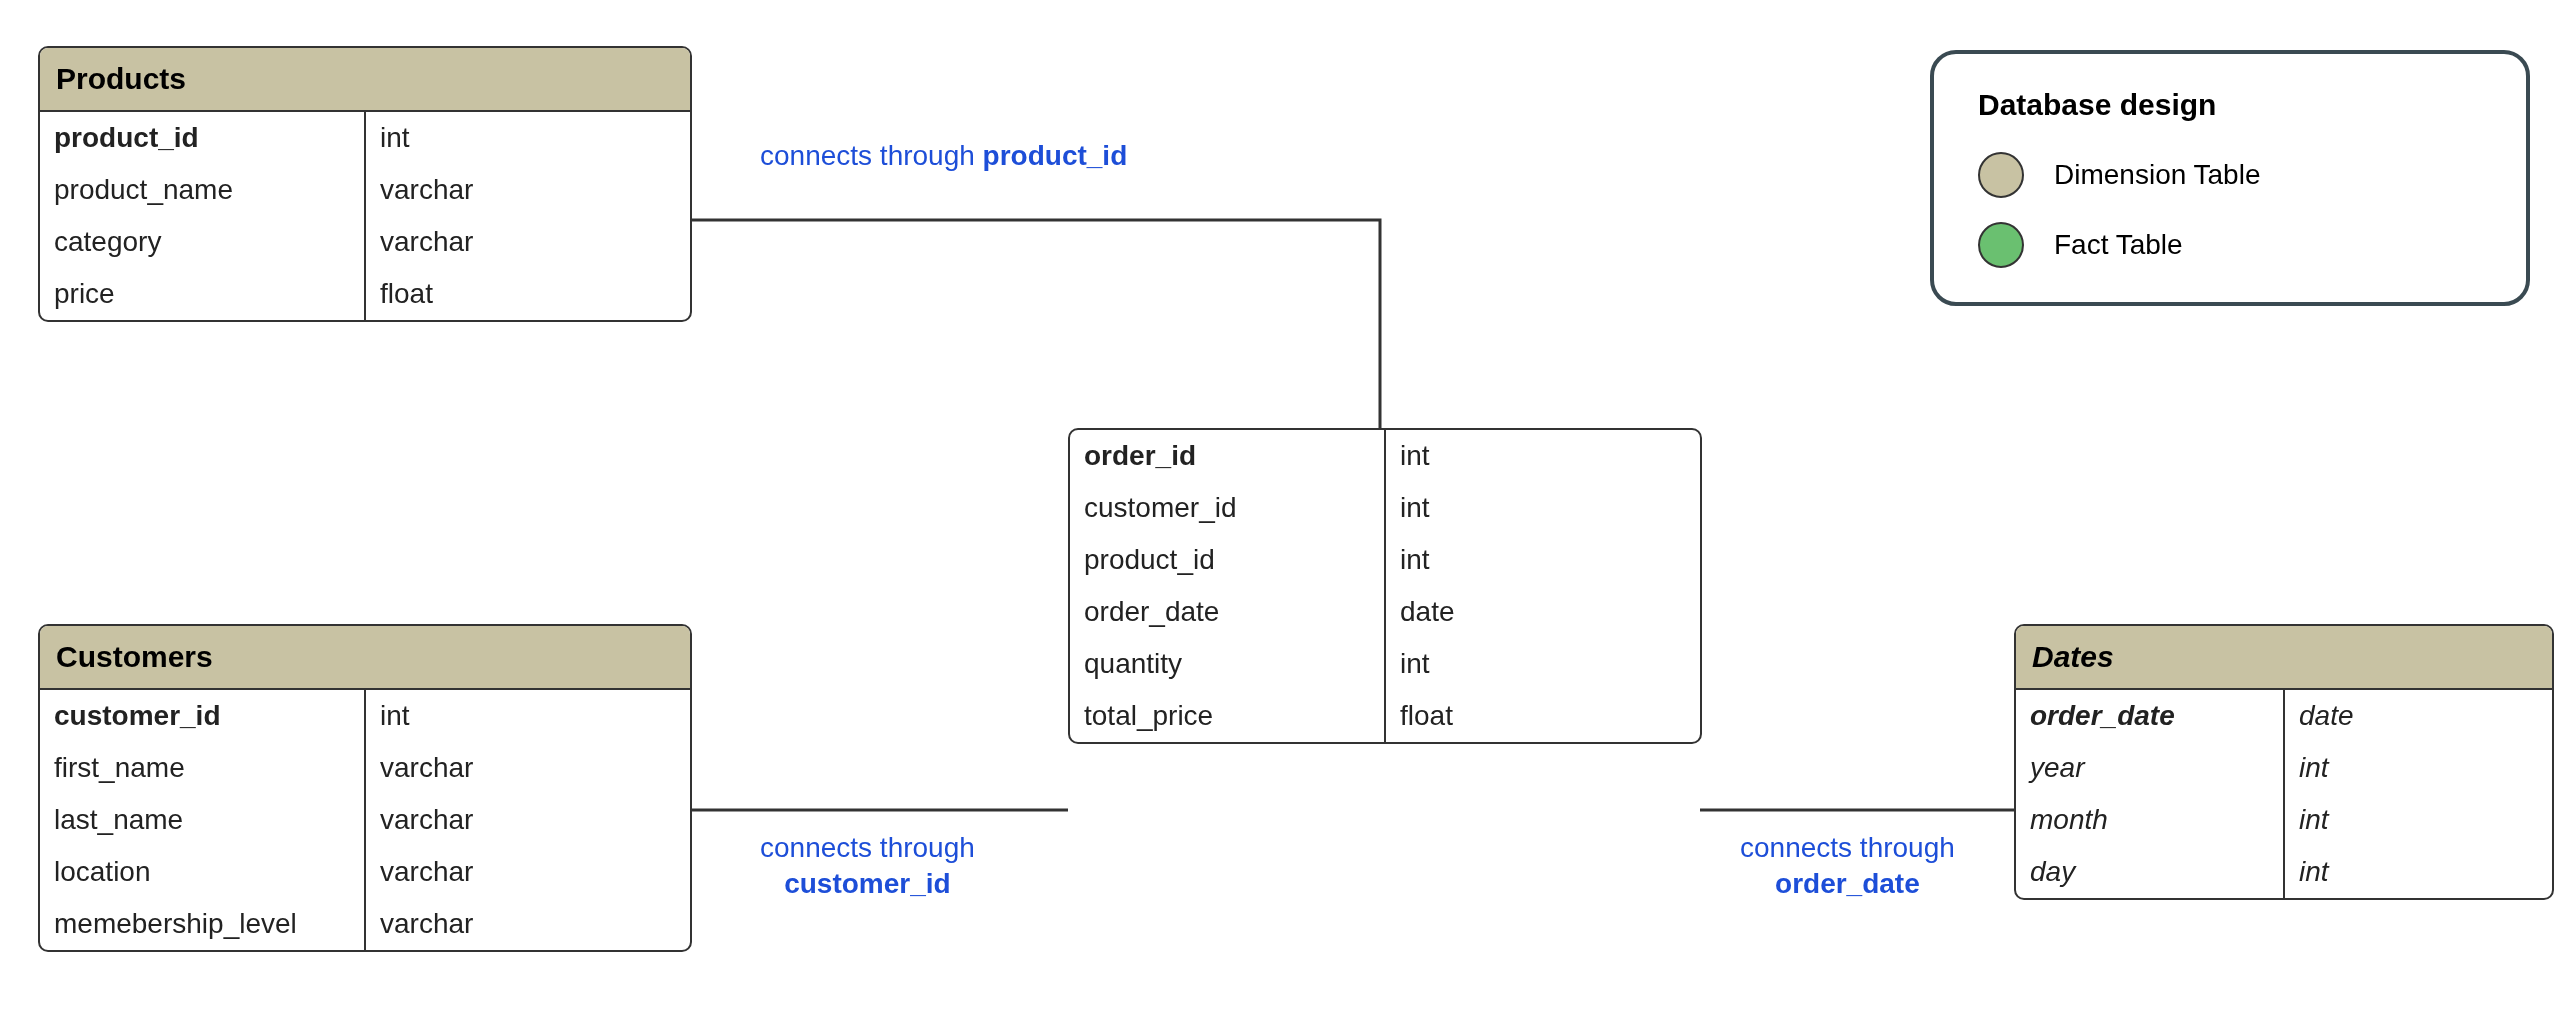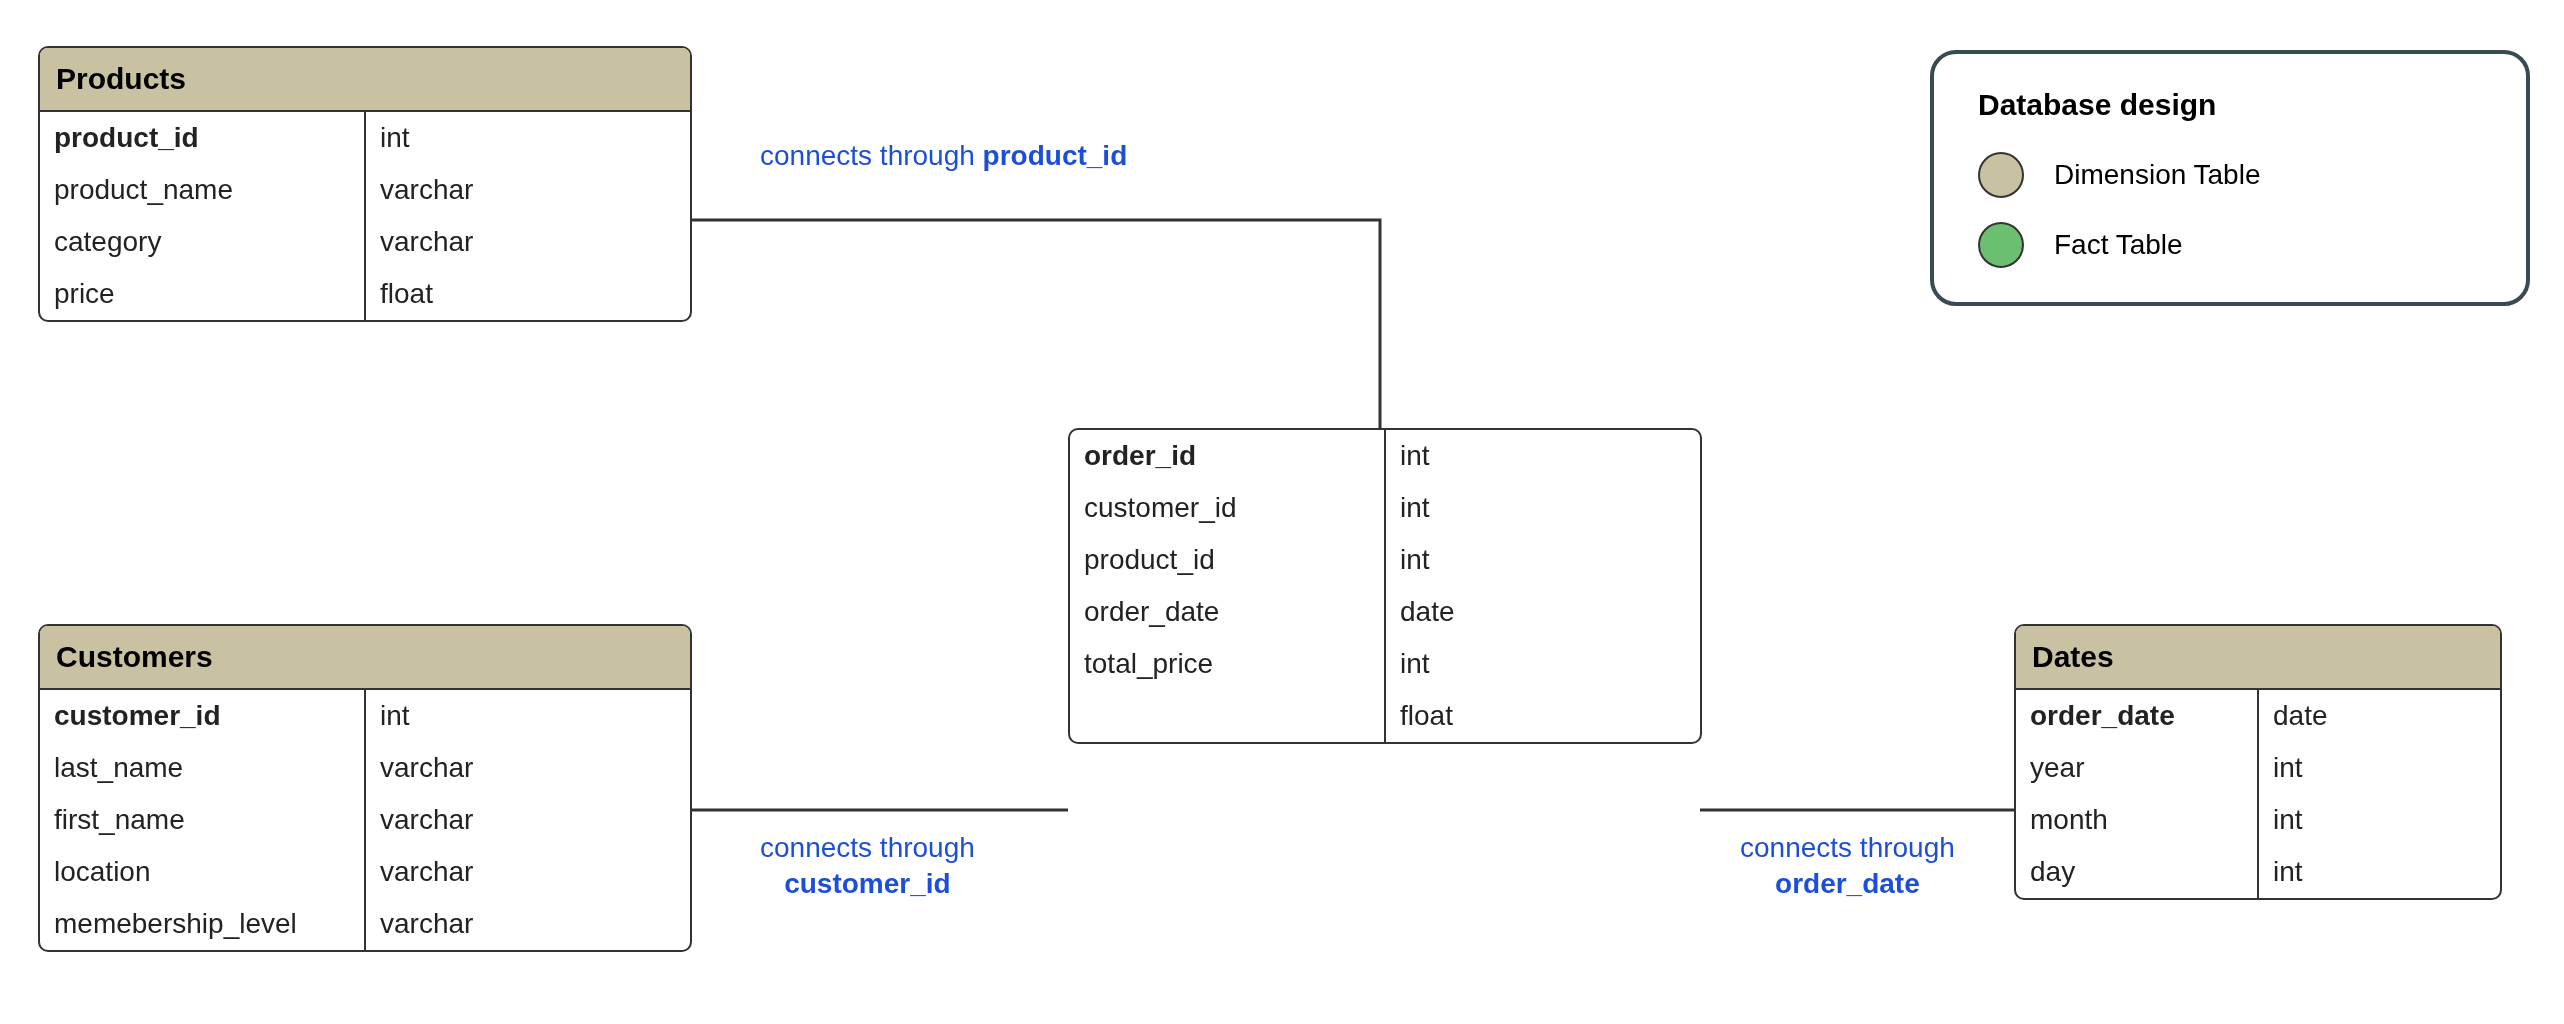--- a/index.html
+++ b/index.html
@@ -124,56 +124,57 @@
         <div class="cell">float</div>
       </div>
     </div>
   </div>
 
   <div class="entity" style="left:38px; top:624px; width:654px;">
     <div class="entity-header header-dim">Customers</div>
     <div class="entity-body">
       <div class="col-left" style="width:340px;">
         <div class="cell pk">customer_id</div>
+        <div class="cell">first_name</div>
         <div class="cell">last_name</div>
-        <div class="cell">first_name</div>
         <div class="cell">location</div>
         <div class="cell">memebership_level</div>
       </div>
       <div class="col-right">
         <div class="cell">int</div>
         <div class="cell">varchar</div>
         <div class="cell">varchar</div>
         <div class="cell">varchar</div>
         <div class="cell">varchar</div>
       </div>
     </div>
   </div>
 
   <div class="entity" style="left:1068px; top:428px; width:634px;">
     <div class="entity-body">
       <div class="col-left" style="width:370px;">
         <div class="cell pk">order_id</div>
         <div class="cell">customer_id</div>
         <div class="cell">product_id</div>
         <div class="cell">order_date</div>
+        <div class="cell">quantity</div>
         <div class="cell">total_price</div>
       </div>
       <div class="col-right">
         <div class="cell">int</div>
         <div class="cell">int</div>
         <div class="cell">int</div>
         <div class="cell">date</div>
         <div class="cell">int</div>
         <div class="cell">float</div>
       </div>
     </div>
   </div>
 
-  <div class="entity" style="left:2014px; top:624px; width:488px;">
+  <div class="entity" style="left:2014px; top:624px; width:540px;font-style:italic;">
     <div class="entity-header header-dim">Dates</div>
     <div class="entity-body">
       <div class="col-left" style="width:280px;">
         <div class="cell pk">order_date</div>
         <div class="cell">year</div>
         <div class="cell">month</div>
         <div class="cell">day</div>
       </div>
       <div class="col-right">
         <div class="cell">date</div>

